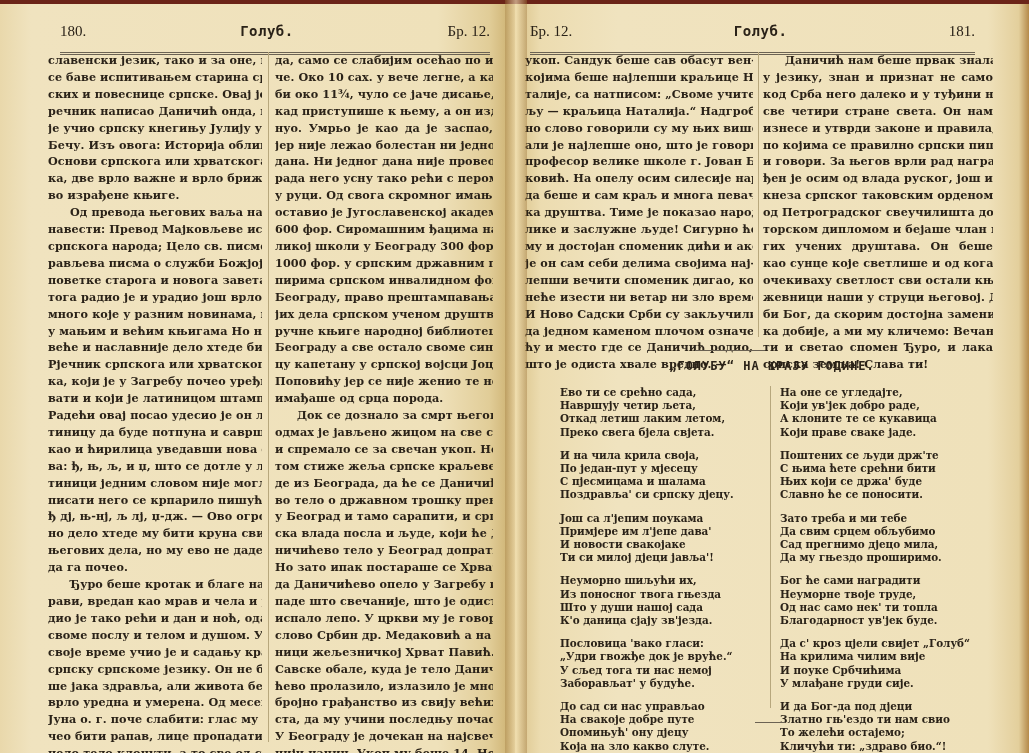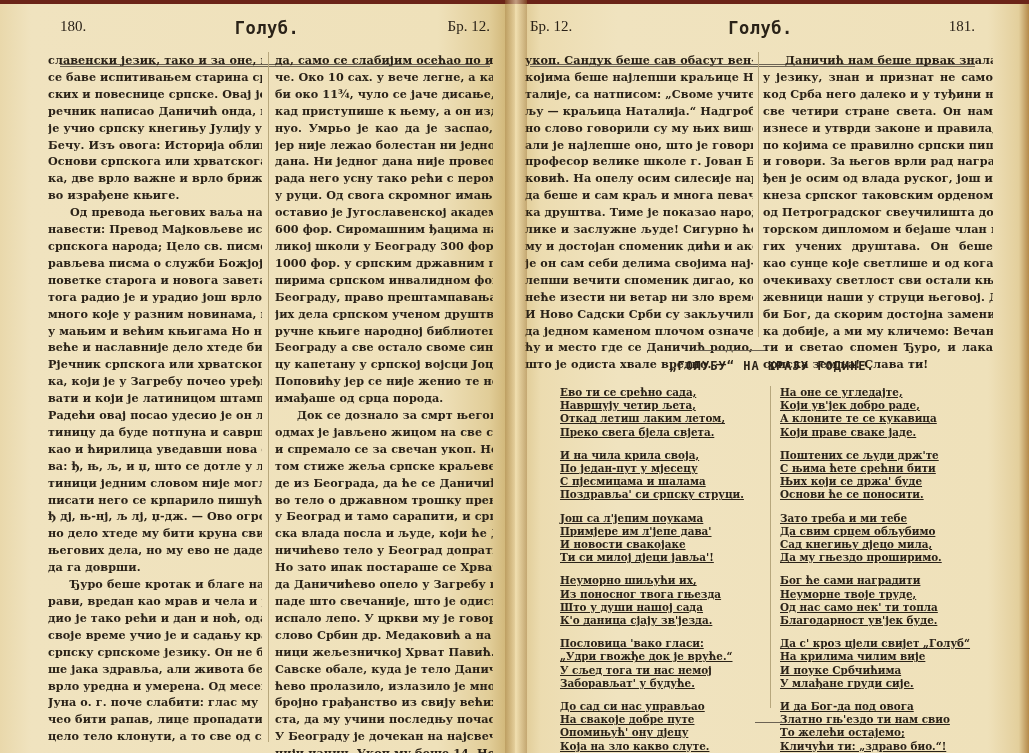--- a/index.html
+++ b/index.html
@@ -22,28 +22,28 @@
   }
   .page.right {
     left:515px; width:514px;
     background:linear-gradient(90deg,#d9c288 0%,#ecdcb0 5%,#f0e3bf 20%,#efe1ba 92%,#e3cf9c 98%,#b58a4a 100%);
   }
   .redtop { position:absolute; left:0; top:0; width:1029px; height:5px; background:#6b2418; }
   .spine { position:absolute; left:505px; top:0; width:22px; height:753px;
     background:linear-gradient(90deg,rgba(150,110,50,0.35),rgba(255,240,200,0.6),rgba(150,110,50,0.4)); }
   .header {
     position:absolute; top:14px; height:26px;
-    display:flex; justify-content:space-between; align-items:flex-start;
+    display:flex; justify-content:space-between; align-items:center;
     font-family:"Liberation Serif", serif; font-size:15px; color:#2a2218;
     border-bottom:3px double #6b6253;
-    padding-bottom:20px;
+    padding-bottom:8px;
   }
   .left .header { left:60px; width:430px; }
   .right .header { left:15px; width:445px; }
-  .header .title { font-family:"DejaVu Sans Mono", monospace; font-weight:bold; font-size:17px; letter-spacing:0.5px; }
+  .header .title { font-family:"DejaVu Sans Mono", monospace; font-weight:bold; font-size:14px; letter-spacing:0.5px; }
   .col {
     position:absolute; top:48px;
     font-size:11.2px; line-height:16.9px;
     font-weight:bold;
     text-align:justify;
     letter-spacing:0.1px;
   }
   .line { display:block; text-align:justify; text-align-last:justify; white-space:nowrap; overflow:hidden; }
   .line.last { text-align-last:left; }
   .gap { height:18px; }
@@ -54,21 +54,21 @@
   .col-rule { position:absolute; top:48px; width:1px; background:#b7a77d; }
   .poem-title {
     position:absolute; left:0; width:514px; top:355px; text-align:center;
     font-family:"DejaVu Sans Mono", monospace; font-weight:bold; font-size:12px; letter-spacing:1px;
   }
   .title-rule { position:absolute; top:346px; left:180px; width:70px; height:1px; background:#6b6253; }
   .poem {
     position:absolute; top:382px; font-size:10.4px; line-height:13.2px; font-weight:bold;
     font-family:"DejaVu Serif", serif;
   }
-  .poem .stanza { margin-bottom:10px;text-decoration:underline; }
+  .poem .stanza { margin-bottom:10px; }
   .poem .pl { display:block; white-space:nowrap; }
   .right .p1 { left:45px; width:200px; }
   .right .p2 { left:265px; width:220px; }
   .poem-rule { position:absolute; top:382px; left:255px; width:1px; height:322px; background:#b7a77d; }
   .bottom-rule { position:absolute; top:718px; left:240px; width:30px; height:1px; background:#6b6253; }
   .sig { display:block; text-align:right; font-style:italic; padding-right:20px; }
 </style>
 </head>
 <body>
 
@@ -105,24 +105,25 @@
         <span class="line">вати и који је латиницом штампан.</span>
         <span class="line">Радећи овај посао удесио је он ла-</span>
         <span class="line">тиницу да буде потпуна и савршена</span>
         <span class="line">као и ћирилица уведавши нова сло-</span>
         <span class="line">ва: ђ, њ, љ, и џ, што се дотле у ла-</span>
         <span class="line">тиници једним словом није могло на-</span>
         <span class="line">писати него се крпарило пишући</span>
         <span class="line">ђ дј, њ-нј, љ лј, џ-дж. — Ово огром-</span>
         <span class="line">но дело хтеде му бити круна свих</span>
         <span class="line">његових дела, но му ево не даде смрт</span>
-        <span class="line last">да га доврши.</span>
+        <span class="line last">да га почео.</span>
         <span class="line" style="text-indent: 22px;">Ђуро беше кротак и благе на-</span>
         <span class="line">рави, вредан као мрав и чела и ра</span>
         <span class="line">дио је тако рећи и дан и ноћ, одан</span>
+        <span class="line">своме послу и телом и душом. У</span>
         <span class="line">своје време учио је и садању краљицу</span>
         <span class="line">српску српскоме језику. Он не бе-</span>
         <span class="line">ше јака здравља, али живота беше</span>
         <span class="line">врло уредна и умерена. Од месеца</span>
         <span class="line">Јуна о. г. поче слабити: глас му по-</span>
         <span class="line">чео бити рапав, лице пропадати и</span>
         <span class="line">цело тело клонути, а то све од сил-</span>
       </div>
     <div class="col-rule" style="left:268px;height:690px;"></div>
     <div class="col c2"><span class="line">да, само се слабијим осећао по ина</span><span class="line">че. Око 10 сах. у вече легне, а кад</span><span class="line">би око 11¾, чуло се јаче дисање, и</span><span class="line">кад приступише к њему, а он издах-</span><span class="line">нуо. Умрьо је као да је заспао,</span><span class="line">јер није лежао болестан ни једног</span><span class="line">дана. Ни једног дана није провео без</span><span class="line">рада него усну тако рећи с пером</span><span class="line">у руци. Од свога скромног имања</span><span class="line">оставио је Југославенској академији</span><span class="line">600 фор. Сиромашним ђацима на ве-</span><span class="line">ликој школи у Београду 300 фор.</span><span class="line">1000 фор. у српским државним па-</span><span class="line">пирима српском инвалидном фонду у</span><span class="line">Београду, право прештампавања сво-</span><span class="line">јих дела српском ученом друштву,</span><span class="line">ручне књиге народној библиотеци у</span><span class="line">Београду а све остало своме синов-</span><span class="line">цу капетану у српској војсци Јоци</span><span class="line">Поповићу јер се није женио те не</span><span class="line last">имађаше од срца порода.</span><span class="gap"></span><span class="line" style="text-indent: 22px;">Док се дознало за смрт његову,</span><span class="line">одмах је јављено жицом на све стране</span><span class="line">и спремало се за свечан укоп. Но у</span><span class="line">том стиже жеља српске краљеве вла-</span><span class="line">де из Београда, да ће се Даничиће-</span><span class="line">во тело о државном трошку пренети</span><span class="line">у Београд и тамо сарапити, и срп-</span><span class="line">ска влада посла и људе, који ће Да-</span><span class="line">ничићево тело у Београд допратити.</span><span class="line">Но зато ипак постараше се Хрвати,</span><span class="line">да Даничићево опело у Загребу ис-</span><span class="line">паде што свечаније, што је одиста и</span><span class="line">испало лепо. У цркви му је говорио</span><span class="line">слово Србин др. Медаковић а на ста-</span><span class="line">ници жељезничкој Хрват Павић. Дуж</span><span class="line">Савске обале, куда је тело Даничи-</span><span class="line">ћево пролазило, излазило је много-</span><span class="line">бројно грађанство из свију већих ме-</span><span class="line">ста, да му учини последњу почаст.</span><span class="line">У Београду је дочекан на најсвеча-</span><span class="line">нији начин. Укоп му беше 14. Новем-</span></div>
@@ -184,21 +185,21 @@
         <div class="stanza">
           <span class="pl">Ево ти се срећно сада,</span>
           <span class="pl">Навршују четир љета,</span>
           <span class="pl">Откад летиш лаким летом,</span>
           <span class="pl">Преко свега бјела свјета.</span>
         </div>
         <div class="stanza">
           <span class="pl">И на чила крила своја,</span>
           <span class="pl">По један-пут у мјесецу</span>
           <span class="pl">С пјесмицама и шаламa</span>
-          <span class="pl">Поздравља' си српску струци.</span>
+          <span class="pl">Поздравља' си српску дјецу.</span>
         </div>
         <div class="stanza">
           <span class="pl">Још са л'јепим поукама</span>
           <span class="pl">Примјере им л'јепе дава'</span>
           <span class="pl">И новости свакојаке</span>
           <span class="pl">Ти си милој дјеци јавља'!</span>
         </div>
         <div class="stanza">
           <span class="pl">Неуморно шиљући их,</span>
           <span class="pl">Из поносног твога гњезда</span>
@@ -224,42 +225,42 @@
         <div class="stanza">
           <span class="pl">На оне се угледајте,</span>
           <span class="pl">Који ув'јек добро раде,</span>
           <span class="pl">А клоните те се кукавица</span>
           <span class="pl">Који праве сваке јаде.</span>
         </div>
         <div class="stanza">
           <span class="pl">Поштених се људи држ'те</span>
           <span class="pl">С њима ћете срећни бити</span>
           <span class="pl">Њих који се држа' буде</span>
-          <span class="pl">Основи ће се поносити.</span>
+          <span class="pl">Славно ће се поносити.</span>
         </div>
         <div class="stanza">
           <span class="pl">Зато треба и ми тебе</span>
           <span class="pl">Да свим срцем обљубимо</span>
-          <span class="pl">Сад кнегињу дјецо мила,</span>
+          <span class="pl">Сад прегнимо дјецо мила,</span>
           <span class="pl">Да му гњездо проширимо.</span>
         </div>
         <div class="stanza">
           <span class="pl">Бог ће сами наградити</span>
           <span class="pl">Неуморне твоје труде,</span>
           <span class="pl">Од нас само нек' ти топла</span>
           <span class="pl">Благодарност ув'јек буде.</span>
         </div>
         <div class="stanza">
           <span class="pl">Да с' кроз цјели свијет „Голуб“</span>
           <span class="pl">На крилима чилим вије</span>
           <span class="pl">И поуке Србчићима</span>
           <span class="pl">У млађане груди сије.</span>
         </div>
         <div class="stanza">
-          <span class="pl">И да Бог-да под овога</span>
+          <span class="pl">И да Бог-да под дјеци</span>
           <span class="pl">Златно гњ'ездо ти нам свио</span>
           <span class="pl">То желећи остајемо;</span>
           <span class="pl">Кличући ти: „здраво био.“!</span>
           <span class="pl sig">Лазар Перовић.</span>
         </div>
       </div>
     <div class="bottom-rule"></div>
   </div>
 
   <div class="spine"></div>

